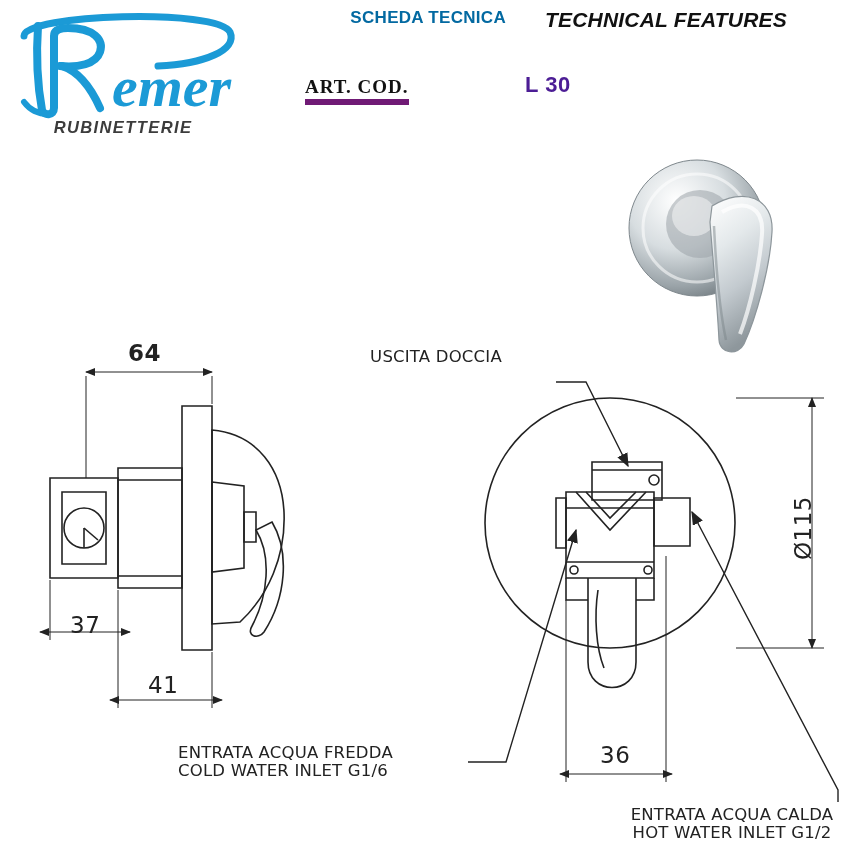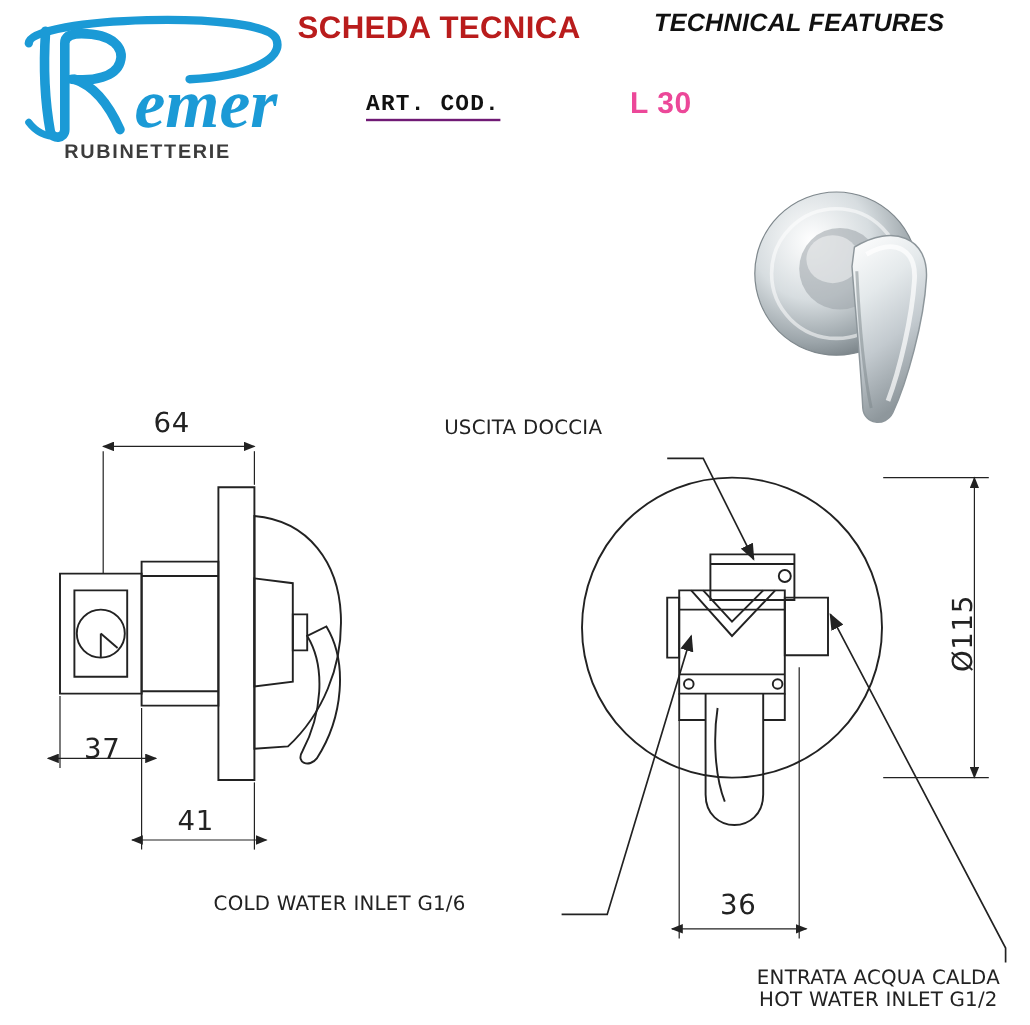--- a/index.html
+++ b/index.html
@@ -35,67 +35,68 @@
     position: absolute;
     left: 8px;
     top: 118px;
     width: 230px;
     text-align: center;
     font-family: "Liberation Sans", sans-serif;
     font-weight: bold;
     font-size: 16.5px;
     letter-spacing: 1.4px;
     color: #3c3c3c;
+    font-style: italic;
   }
   #title-it {
     position: absolute;
     left: 248px;
     top: 8px;
     width: 258px;
-    text-align: left;
+    text-align: right;
     font-family: "Liberation Sans", sans-serif;
     font-weight: bold;
-    font-size: 26px;
+    font-size: 17px;
     letter-spacing: 0.3px;
-    color: #b91c1c;
+    color: #0369a1;
   }
   #title-en {
     position: absolute;
     left: 516px;
     top: 8px;
     width: 300px;
     text-align: center;
     font-family: "Liberation Sans", sans-serif;
     font-weight: bold;
     font-style: italic;
     font-size: 21px;
     letter-spacing: 0.2px;
     color: #111;
   }
   #art-cod {
     position: absolute;
     left: 305px;
     top: 76px;
-    font-family: Liberation Mono, monospace;
+    font-family: Liberation Serif, serif;
     font-weight: bold;
     font-size: 19px;
     letter-spacing: 1px;
     color: #111;
-    border-bottom: 2px solid #701a75;
+    border-bottom: 6px solid #701a75;
     padding-bottom: 1px;
   }
   #art-code-value {
     position: absolute;
     left: 525px;
     top: 72px;
     font-family: "Liberation Sans", sans-serif;
     font-weight: bold;
-    font-size: 25px;
+    font-size: 22px;
     letter-spacing: 0.5px;
-    color: #ec4899;
+    color: #4c1d95;
   }
 
   
   #drawing {
     position: absolute;
     left: 0;
     top: 0;
     width: 858px;
     height: 854px;
   }
@@ -282,32 +283,33 @@
 
       <path d="M556 382 L586 382 L628 466" marker-end="url(#arrEnd)"></path>
 
       <path d="M468 762 L506 762 L576 530" marker-end="url(#arrEnd)"></path>
 
       <path d="M838 802 L838 790 L692 512" marker-end="url(#arrEnd)"></path>
     </g>
   </svg>
 
   
-  <div class="dim-label" style="left:128px; top:340px;">64</div>
+  <div class="dim-label" style="left:128px; top:340px;font-weight:bold;">64</div>
   <div class="dim-label" style="left:70px;  top:612px;">37</div>
   <div class="dim-label" style="left:148px; top:672px;">41</div>
   <div class="rot-label" style="left:790px; top:560px;">Ø115</div>
   <div class="dim-label" style="left:600px; top:742px;">36</div>
 
   
   <div class="call-label" style="left:316px; top:348px; text-align:center; width:240px;">
     <div>USCITA DOCCIA</div>
   </div>
 
   <div class="call-label" style="left:178px; top:744px; text-align:left; width:290px;">
+    <div>ENTRATA ACQUA FREDDA</div>
     <div>COLD WATER INLET G1/6</div>
   </div>
 
   <div class="call-label" style="left:546px; top:806px; text-align:center; width:300px;margin-left:36px;">
     <div>ENTRATA ACQUA CALDA</div>
     <div>HOT WATER INLET G1/2</div>
   </div>
 
 </div>
 

